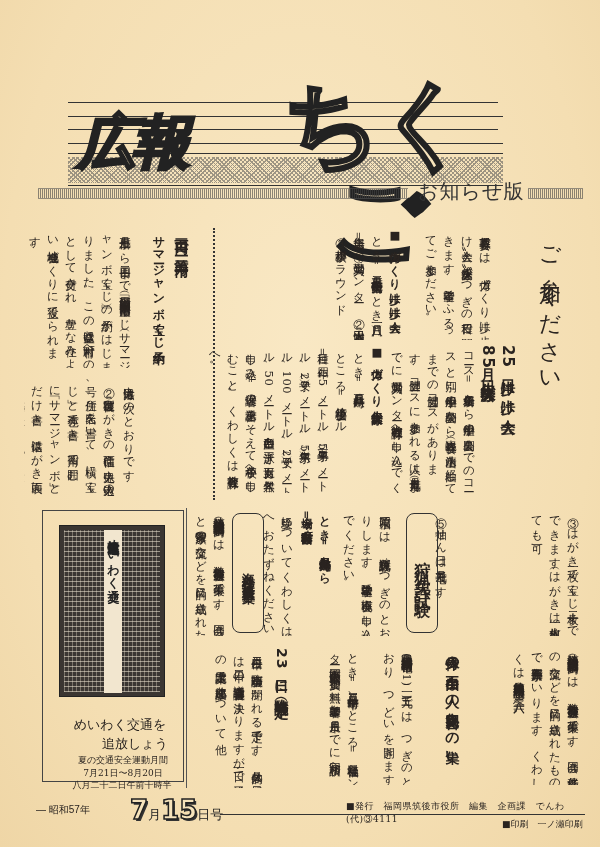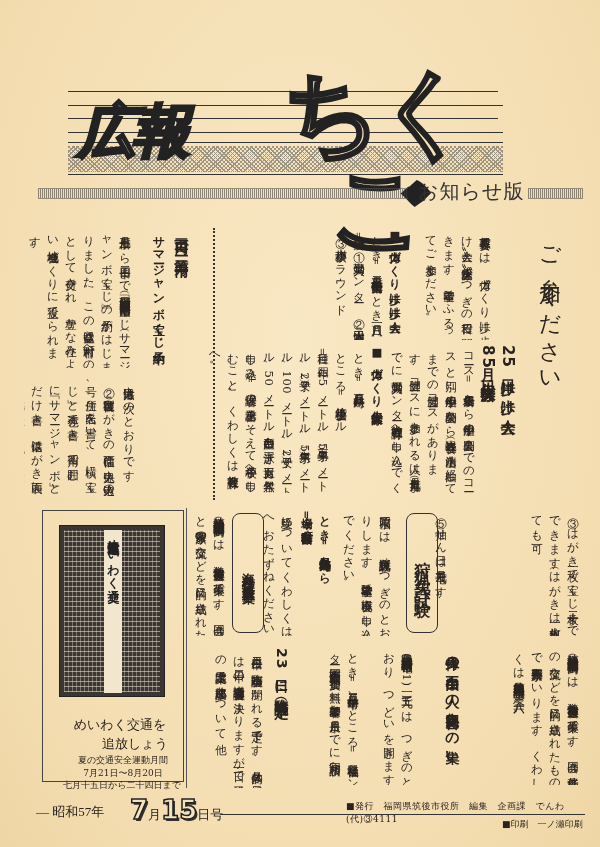--- a/index.html
+++ b/index.html
@@ -7,21 +7,21 @@
     width: 600px; height: 847px; overflow: hidden; position: relative;
     background: #f6e3bb;
     font-family: "DejaVu Serif", "Liberation Serif", serif;
     color: #2a2420;
   }
   .page {
     position: absolute; left: 0; top: 0; width: 600px; height: 847px;
     background: radial-gradient(ellipse at 50% 40%, #f9e8c4 0%, #f4deb2 70%, #efd6a6 100%);
   }
   
-  .mast { position: absolute; left: 68px; top: 64px; width: 440px; height: 120px; }
+  .mast { position: absolute; left: 68px; top: 75px; width: 440px; height: 120px; }
   .mast-line { position: absolute; left: 0; height: 1px; background: #333; }
   .mast-hatch {
     position: absolute; left: 0; top: 82px; width: 435px; height: 26px;
     background-image: repeating-linear-gradient(45deg, #555 0 1px, transparent 1px 3px),
                       repeating-linear-gradient(-45deg, #555 0 1px, transparent 1px 3px);
     opacity: 0.55;
   }
   .mast-kanji {
     position: absolute; left: 10px; top: 38px;
     font-family: "DejaVu Serif", serif; font-weight: bold;
@@ -79,21 +79,21 @@
     letter-spacing: -1px;
   }
   .poster-caption { position: absolute; left: 0; right: 0; text-align: center; }
   .pc1 { top: 205px; left: 14px; font-family: "DejaVu Sans", sans-serif; font-size: 13px; }
   .pc2 { top: 224px; left: 44px; font-family: "DejaVu Sans", sans-serif; font-size: 13px; }
   .pc3 { top: 243px; left: 20px; font-size: 9px; }
   .pc4 { top: 256px; left: 20px; font-size: 9px; }
   .pc5 { top: 268px; left: 18px; font-size: 9px; }
   
   .footer { position: absolute; left: 30px; top: 795px; width: 555px; height: 40px; }
-  .ft-era { position: absolute; left: 6px; top: 8px; font-family: Liberation Serif, serif; font-size: 13px; }
+  .ft-era { position: absolute; left: 6px; top: 8px; font-family: Liberation Sans, sans-serif; font-size: 10px; }
   .ft-date { position: absolute; left: 100px; top: 0px; font-family: "DejaVu Sans", sans-serif; font-weight: bold; font-size: 26px;
              color: #f6e3bb; -webkit-text-stroke: 1.5px #222; text-shadow: 2px 2px 0 #333; }
   .ft-date .small { font-size: 13px; color: #222; -webkit-text-stroke: 0; text-shadow: none; font-weight: normal; }
   .ft-line { position: absolute; left: 190px; top: 19px; width: 365px; height: 1px; background: #333; }
   .ft-pub { position: absolute; left: 274px; top: 5px; font-size: 9px; letter-spacing: 0.5px; padding-left: 42px; }
   .ft-print { position: absolute; left: 472px; top: 23px; font-size: 9px; }
 </style>
 </head>
 <body>
 
@@ -171,21 +171,21 @@
 
   <div class="poster-box">
     <div class="poster-img">
       <div class="poster-grid"></div>
       <div class="poster-title">追放 粗暴運転めいわく交通</div>
     </div>
     <div class="poster-caption pc1">めいわく交通を</div>
     <div class="poster-caption pc2">追放しょう</div>
     <div class="poster-caption pc3">夏の交通安全運動月間</div>
     <div class="poster-caption pc4">7月21日〜8月20日</div>
-    <div class="poster-caption pc5">七月十五日から二十四日まで</div>
+    <div class="poster-caption pc5">八月二十二日午前十時半</div>
   </div>
 
   <div class="footer">
     <div class="ft-era">― 昭和57年</div>
     <div class="ft-date">
       <span>7</span><span class="small">月</span><span>15</span><span class="small">日号</span>
     </div>
     <div class="ft-line"></div>
     <div class="ft-pub">■発行　福岡県筑後市役所　編集　企画課　でんわ(代)③4111</div>
     <div class="ft-print">■印刷　一ノ瀬印刷</div>

